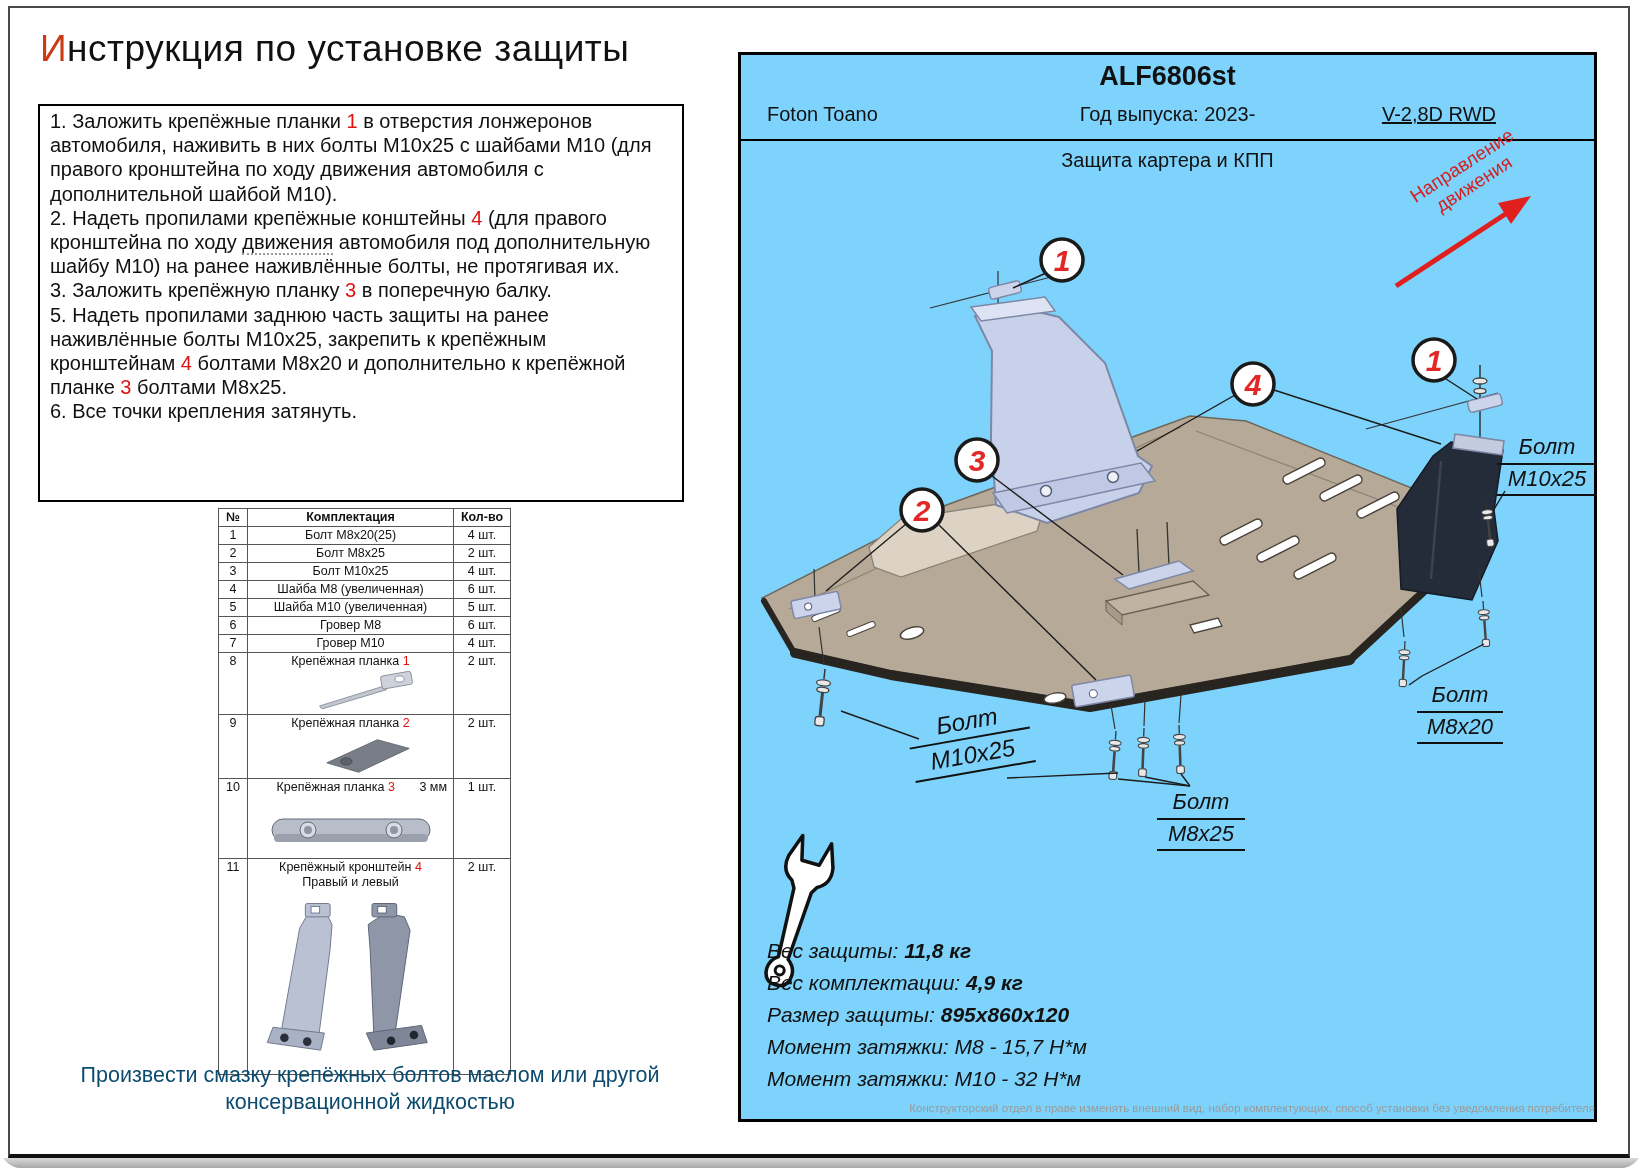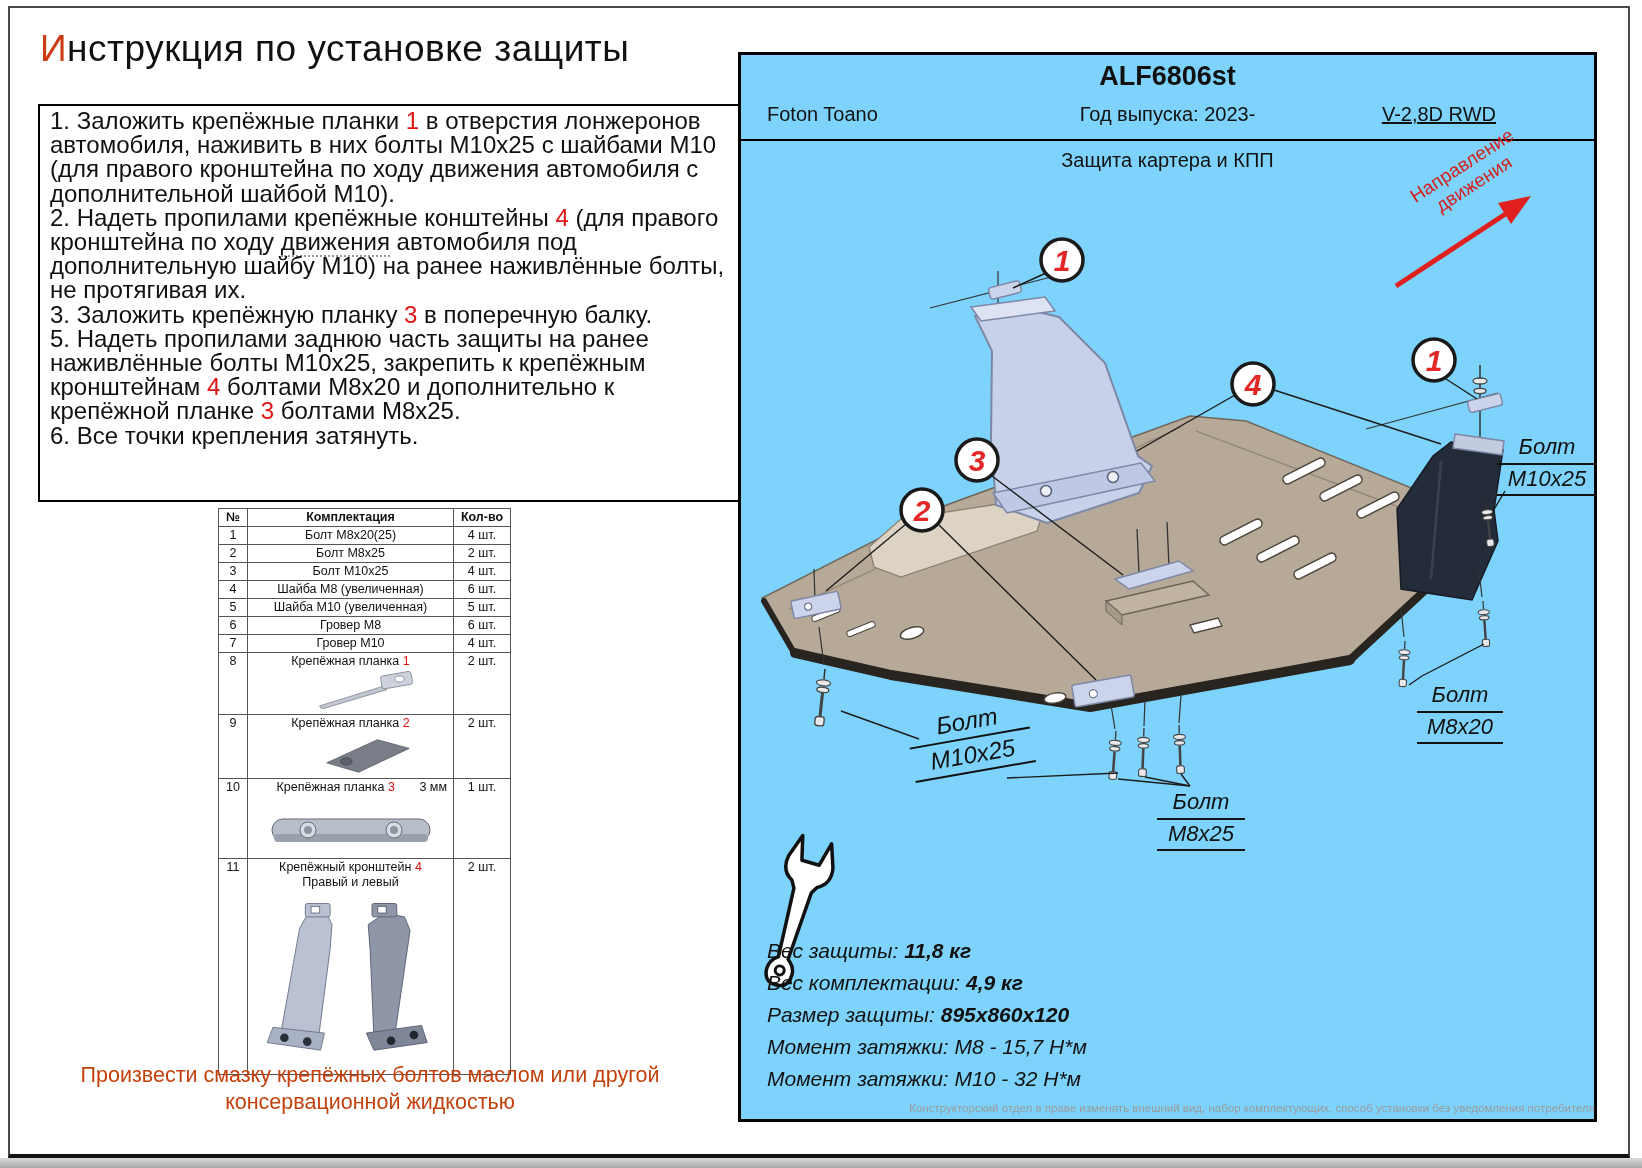--- a/index.html
+++ b/index.html
@@ -1,42 +1,42 @@
 <!DOCTYPE html>
 <html><head>
 <meta charset="utf-8">
 <style>
   html,body{margin:0;padding:0;background:#fff;}
   body{font-family:"Liberation Sans", sans-serif; color:#111;}
-  #page{position:relative;width:1642px;height:1168px;background:#fff;overflow:hidden;}
+  #page{position:relative;width:1642px;height:1168px;background:#fff;overflow:hidden;border-radius:21px;}
   #frame{position:absolute;left:8px;top:6px;width:1618px;height:1146px;border:2px solid #4a4a4a;border-bottom:4px solid #111;}
   #bottom-strip{position:absolute;left:0;top:1158px;width:1642px;height:10px;background:linear-gradient(to bottom,#d9d9d9,#a8a8a8);}
 
   
   #doc-title{position:absolute;left:40px;top:28px;font-size:37px;letter-spacing:.5px;color:#111;white-space:nowrap;}
   #doc-title .init{color:#cc3a14;}
-  #instructions{position:absolute;left:38px;top:104px;width:702px;height:398px;border:2px solid #000;
-    padding:3px 10px;box-sizing:border-box;font-size:24px;line-height:24.2px;overflow:hidden;}
+  #instructions{position:absolute;left:38px;top:104px;width:646px;height:398px;border:2px solid #000;
+    padding:3px 10px;box-sizing:border-box;font-size:20px;line-height:24.2px;overflow:hidden;}
   #instructions p{margin:0;}
   .red{color:#e01212;}
   .spell{border-bottom:2px dotted #9a9a9a;}
 
   
   #parts-table{position:absolute;left:218px;top:508px;border-collapse:collapse;width:293px;table-layout:fixed;
     font-size:12.5px;line-height:15px;}
   #parts-table th,#parts-table td{border:1px solid #555;padding:1px 4px;vertical-align:top;overflow:hidden;text-align:center;}
   #parts-table th{font-weight:bold;text-align:center;padding:1px 2px;}
   #parts-table td.num{text-align:center;width:24px;padding:1px 1px;}
   #parts-table td.qty{width:52px;}
   #parts-table .note{float:right;margin-right:2px;}
   .pimg{text-align:center;}
   .pimg.right{text-align:right;padding-right:6px;}
 
   #lube-note{position:absolute;left:20px;top:1062px;width:700px;text-align:center;
-    color:#c2410c;font-size:21.5px;line-height:27px;}
+    color:#0c4a6e;font-size:21.5px;line-height:27px;}
 
   
   #panel{position:absolute;left:738px;top:52px;width:859px;height:1070px;border:3px solid #000;box-sizing:border-box;background:#7dd3fc;}
   #panel-header{position:relative;height:84px;border-bottom:2px solid #000;}
   #part-code{position:absolute;left:0;right:0;top:6px;text-align:center;font-size:27px;font-weight:bold;}
   #vehicle-name{position:absolute;left:26px;top:48px;font-size:20px;}
   #year-label{position:absolute;left:0;right:0;top:48px;text-align:center;font-size:20px;}
   #engine-label{position:absolute;right:98px;top:48px;font-size:20px;text-decoration:underline;}
 
   #diagram-title{position:absolute;left:0;right:0;top:94px;text-align:center;font-size:20px;}

